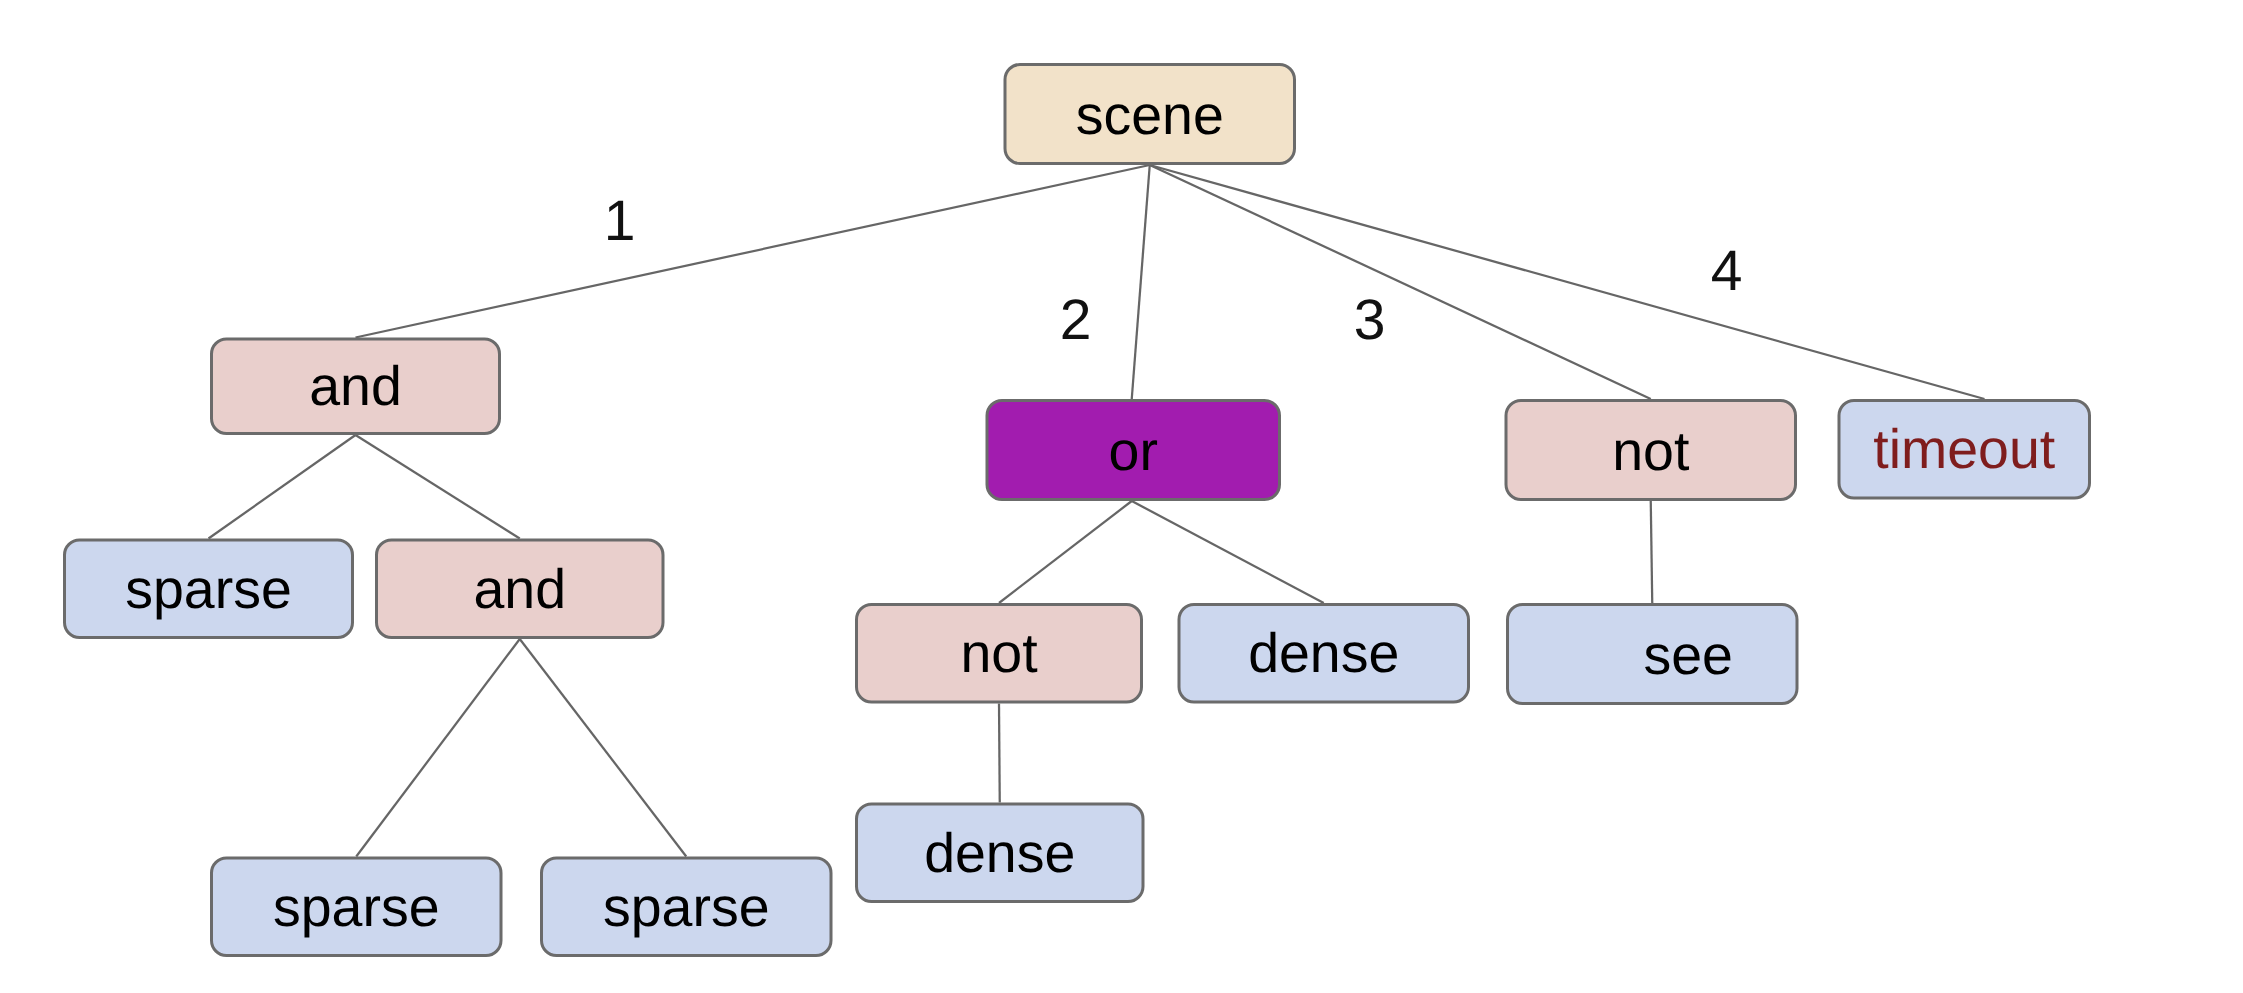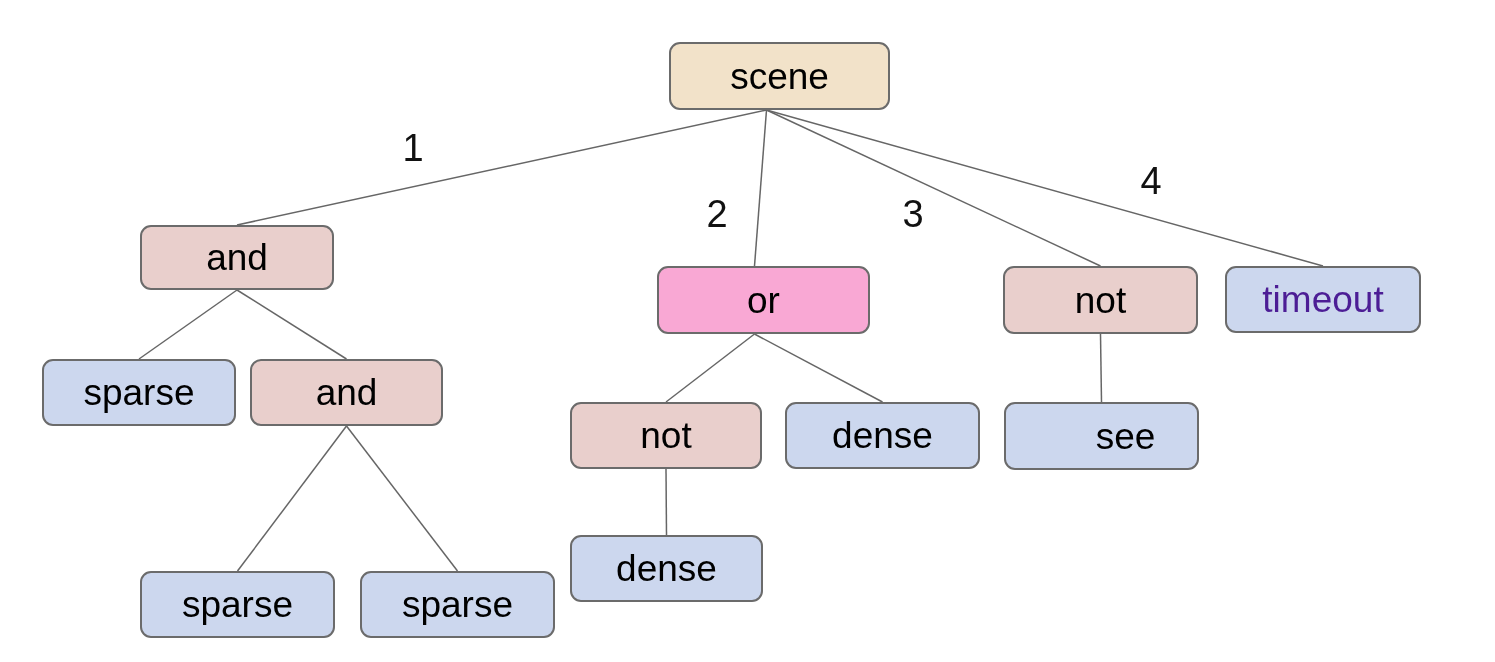--- a/index.html
+++ b/index.html
@@ -59,25 +59,25 @@
       <line x1="666" y1="469" x2="666.5" y2="535" stroke="#666666" stroke-width="1.5"></line>
       <line x1="1100.5" y1="334" x2="1101.5" y2="402" stroke="#666666" stroke-width="1.5"></line>
     </svg>
   <div id="labels-layer">
       <div class="edge-label" style="left: 413px; top: 148px;">1</div>
       <div class="edge-label" style="left: 717px; top: 214px;">2</div>
       <div class="edge-label" style="left: 913px; top: 214px;">3</div>
       <div class="edge-label" style="left: 1151px; top: 181px;">4</div>
     </div>
   <div id="nodes-layer">
-      <div class="node root" style="left: 669px; top: 42px; width: 221px; height: 68px; background: rgb(242, 226, 201); border-color: rgb(107, 107, 107); color: rgb(0, 0, 0);">scene</div>
+      <div class="node root" style="left: 669px; top: 42px; width: 195px; height: 68px; background: rgb(242, 226, 201); border-color: rgb(107, 107, 107); color: rgb(0, 0, 0);">scene</div>
       <div class="node operator" style="left: 140px; top: 225px; width: 194px; height: 65px; background: rgb(233, 207, 204); border-color: rgb(107, 107, 107); color: rgb(0, 0, 0);">and</div>
-      <div class="node operator" style="left: 657px; top: 266px; width: 213px; height: 68px; background: #f9a8d4; border-color: rgb(107, 107, 107); color: rgb(0, 0, 0); text-align: center;">or</div>
+      <div class="node operator" style="left: 657px; top: 266px; width: 197px; height: 68px; background: #a21caf; border-color: rgb(107, 107, 107); color: rgb(0, 0, 0); text-align: center;">or</div>
       <div class="node operator" style="left: 1003px; top: 266px; width: 195px; height: 68px; background: rgb(233, 207, 204); border-color: rgb(107, 107, 107); color: rgb(0, 0, 0);">not</div>
-      <div class="node leaf" style="left: 1225px; top: 266px; width: 196px; height: 67px; background: rgb(204, 215, 238); border-color: rgb(107, 107, 107); color: #4c1d95;">timeout</div>
+      <div class="node leaf" style="left: 1225px; top: 266px; width: 169px; height: 67px; background: rgb(204, 215, 238); border-color: rgb(107, 107, 107); color: #7f1d1d;">timeout</div>
       <div class="node leaf" style="left: 42px; top: 359px; width: 194px; height: 67px; background: rgb(204, 215, 238); border-color: rgb(107, 107, 107); color: rgb(0, 0, 0);">sparse</div>
       <div class="node operator" style="left: 250px; top: 359px; width: 193px; height: 67px; background: rgb(233, 207, 204); border-color: rgb(107, 107, 107); color: rgb(0, 0, 0);">and</div>
       <div class="node operator" style="left: 570px; top: 402px; width: 192px; height: 67px; background: rgb(233, 207, 204); border-color: rgb(107, 107, 107); color: rgb(0, 0, 0);">not</div>
       <div class="node leaf" style="left: 785px; top: 402px; width: 195px; height: 67px; background: rgb(204, 215, 238); border-color: rgb(107, 107, 107); color: rgb(0, 0, 0);">dense</div>
       <div class="node leaf" style="left: 1004px; top: 402px; width: 195px; height: 68px; background: rgb(204, 215, 238); border-color: rgb(107, 107, 107); color: rgb(0, 0, 0); padding-left: 48px;">see</div>
       <div class="node leaf" style="left: 570px; top: 535px; width: 193px; height: 67px; background: rgb(204, 215, 238); border-color: rgb(107, 107, 107); color: rgb(0, 0, 0);">dense</div>
       <div class="node leaf" style="left: 140px; top: 571px; width: 195px; height: 67px; background: rgb(204, 215, 238); border-color: rgb(107, 107, 107); color: rgb(0, 0, 0);">sparse</div>
       <div class="node leaf" style="left: 360px; top: 571px; width: 195px; height: 67px; background: rgb(204, 215, 238); border-color: rgb(107, 107, 107); color: rgb(0, 0, 0);">sparse</div>
     </div>
 </div>

